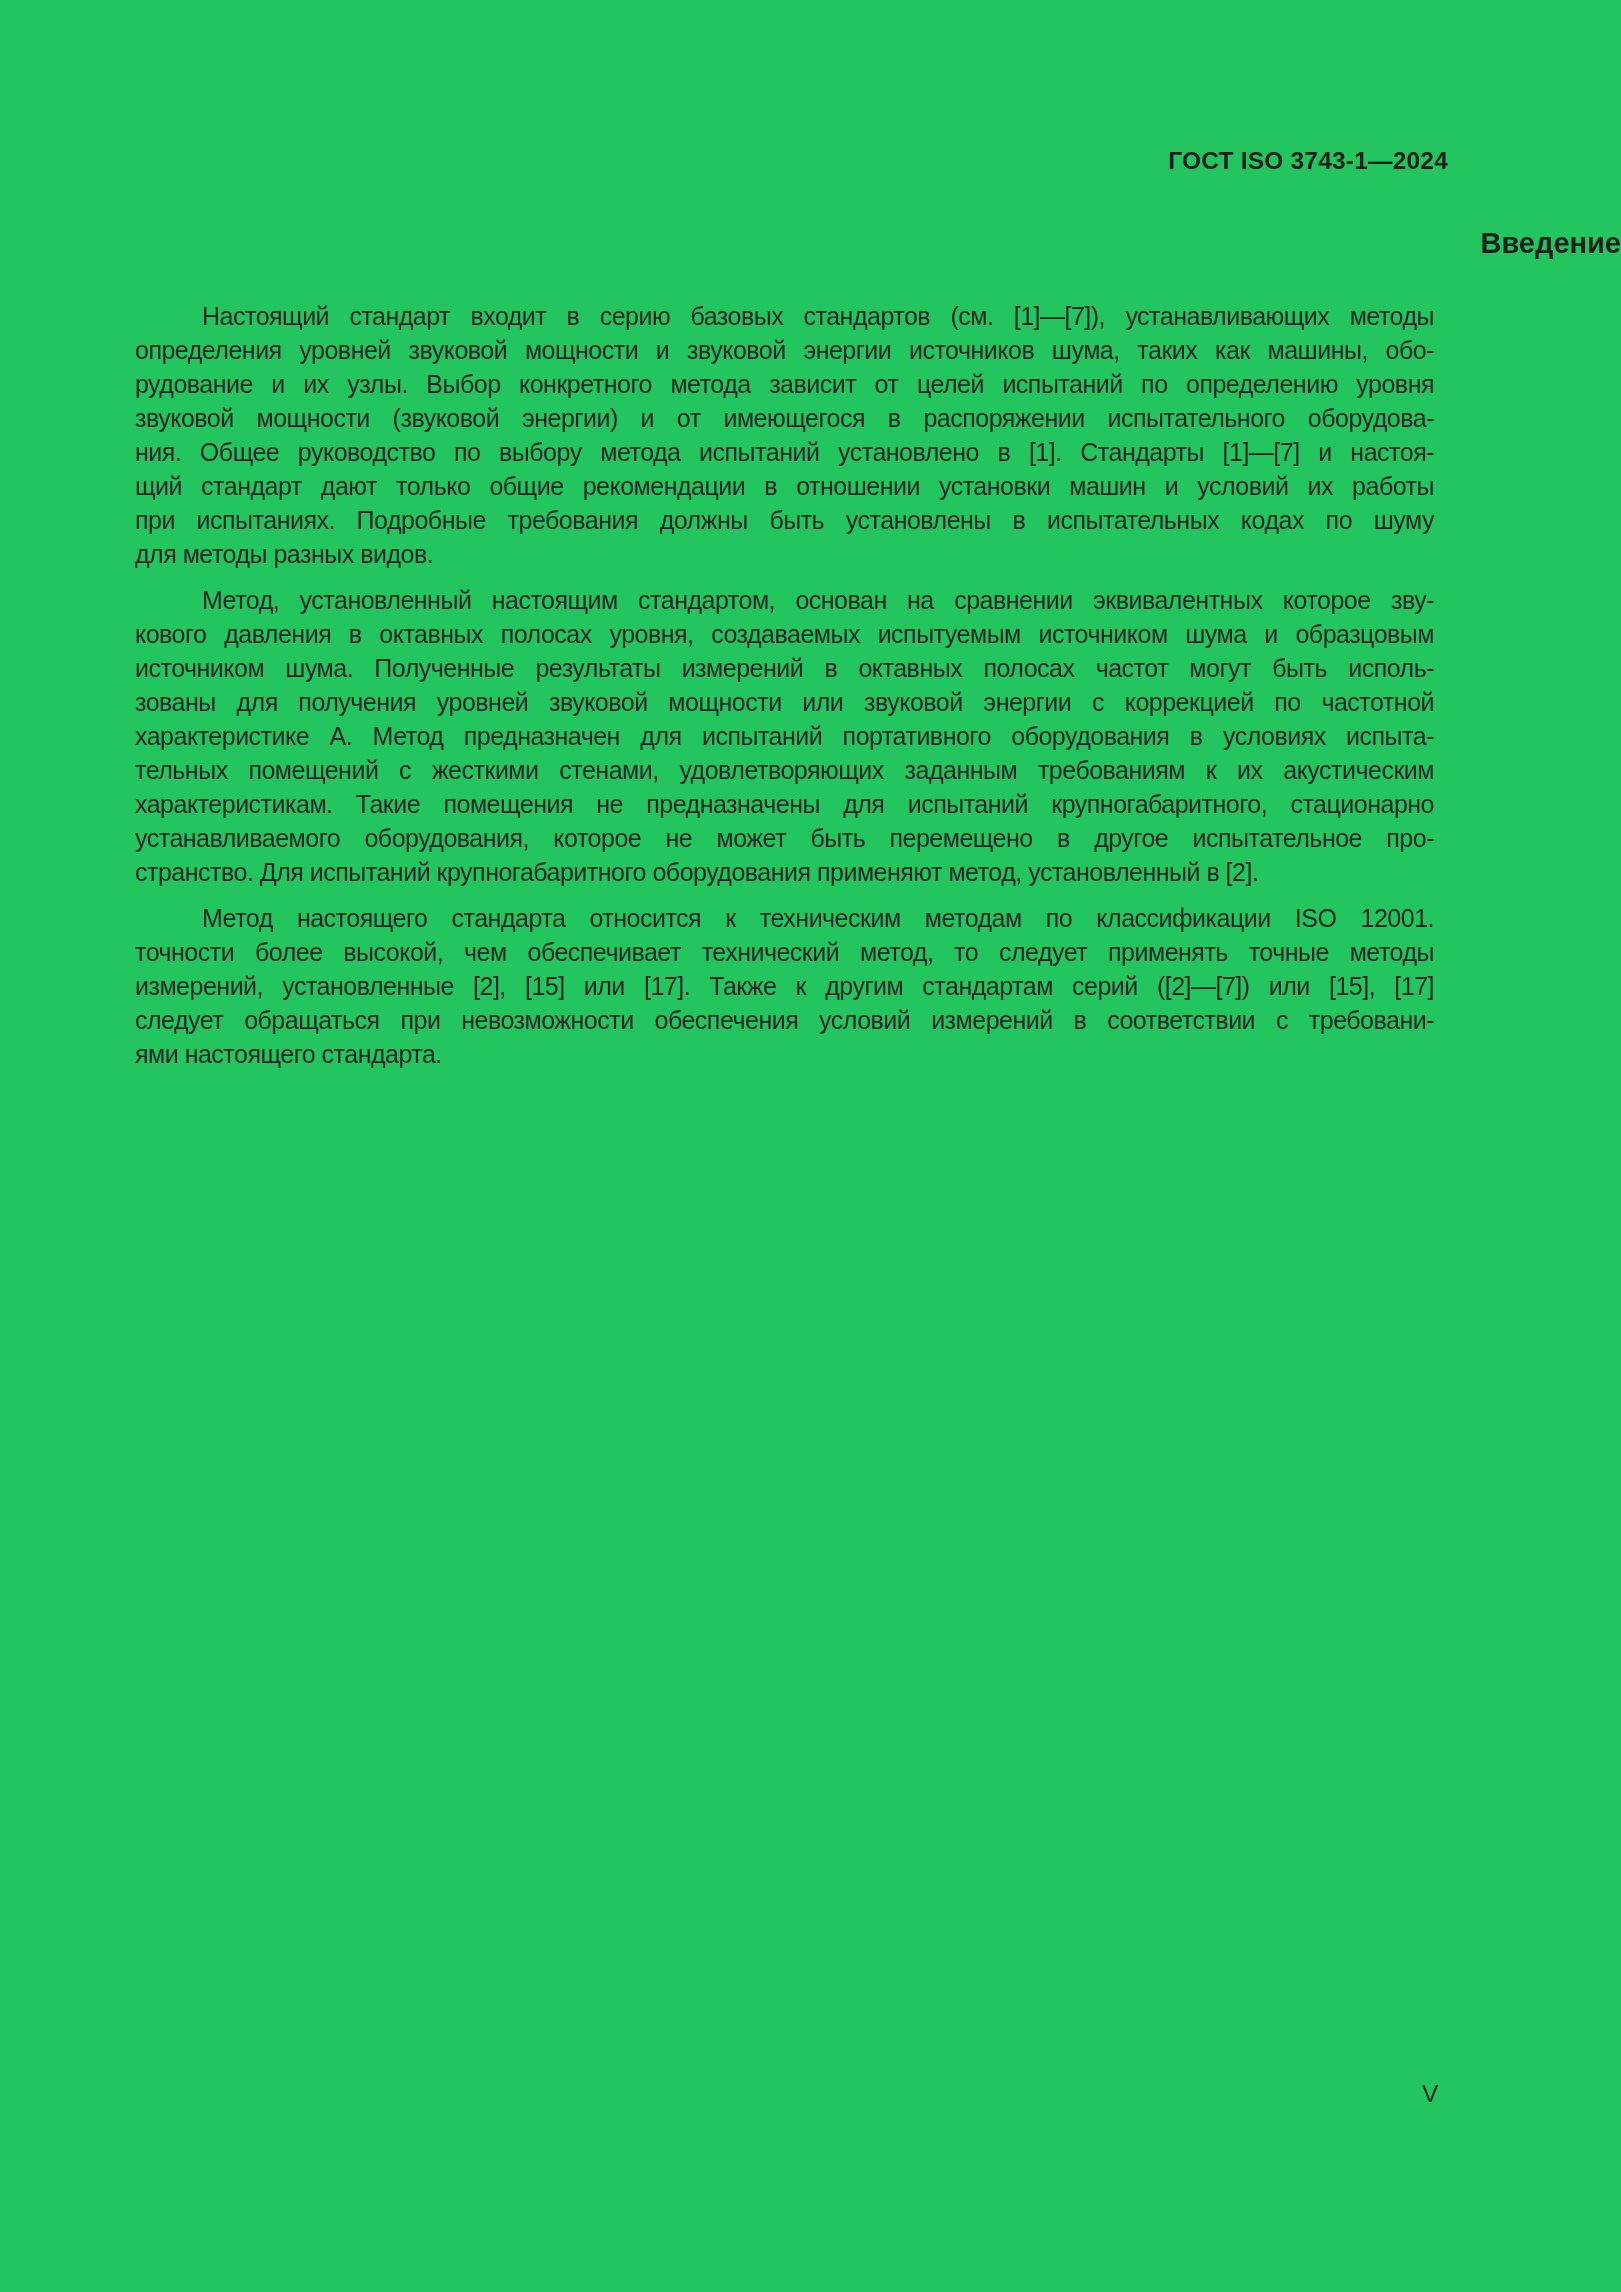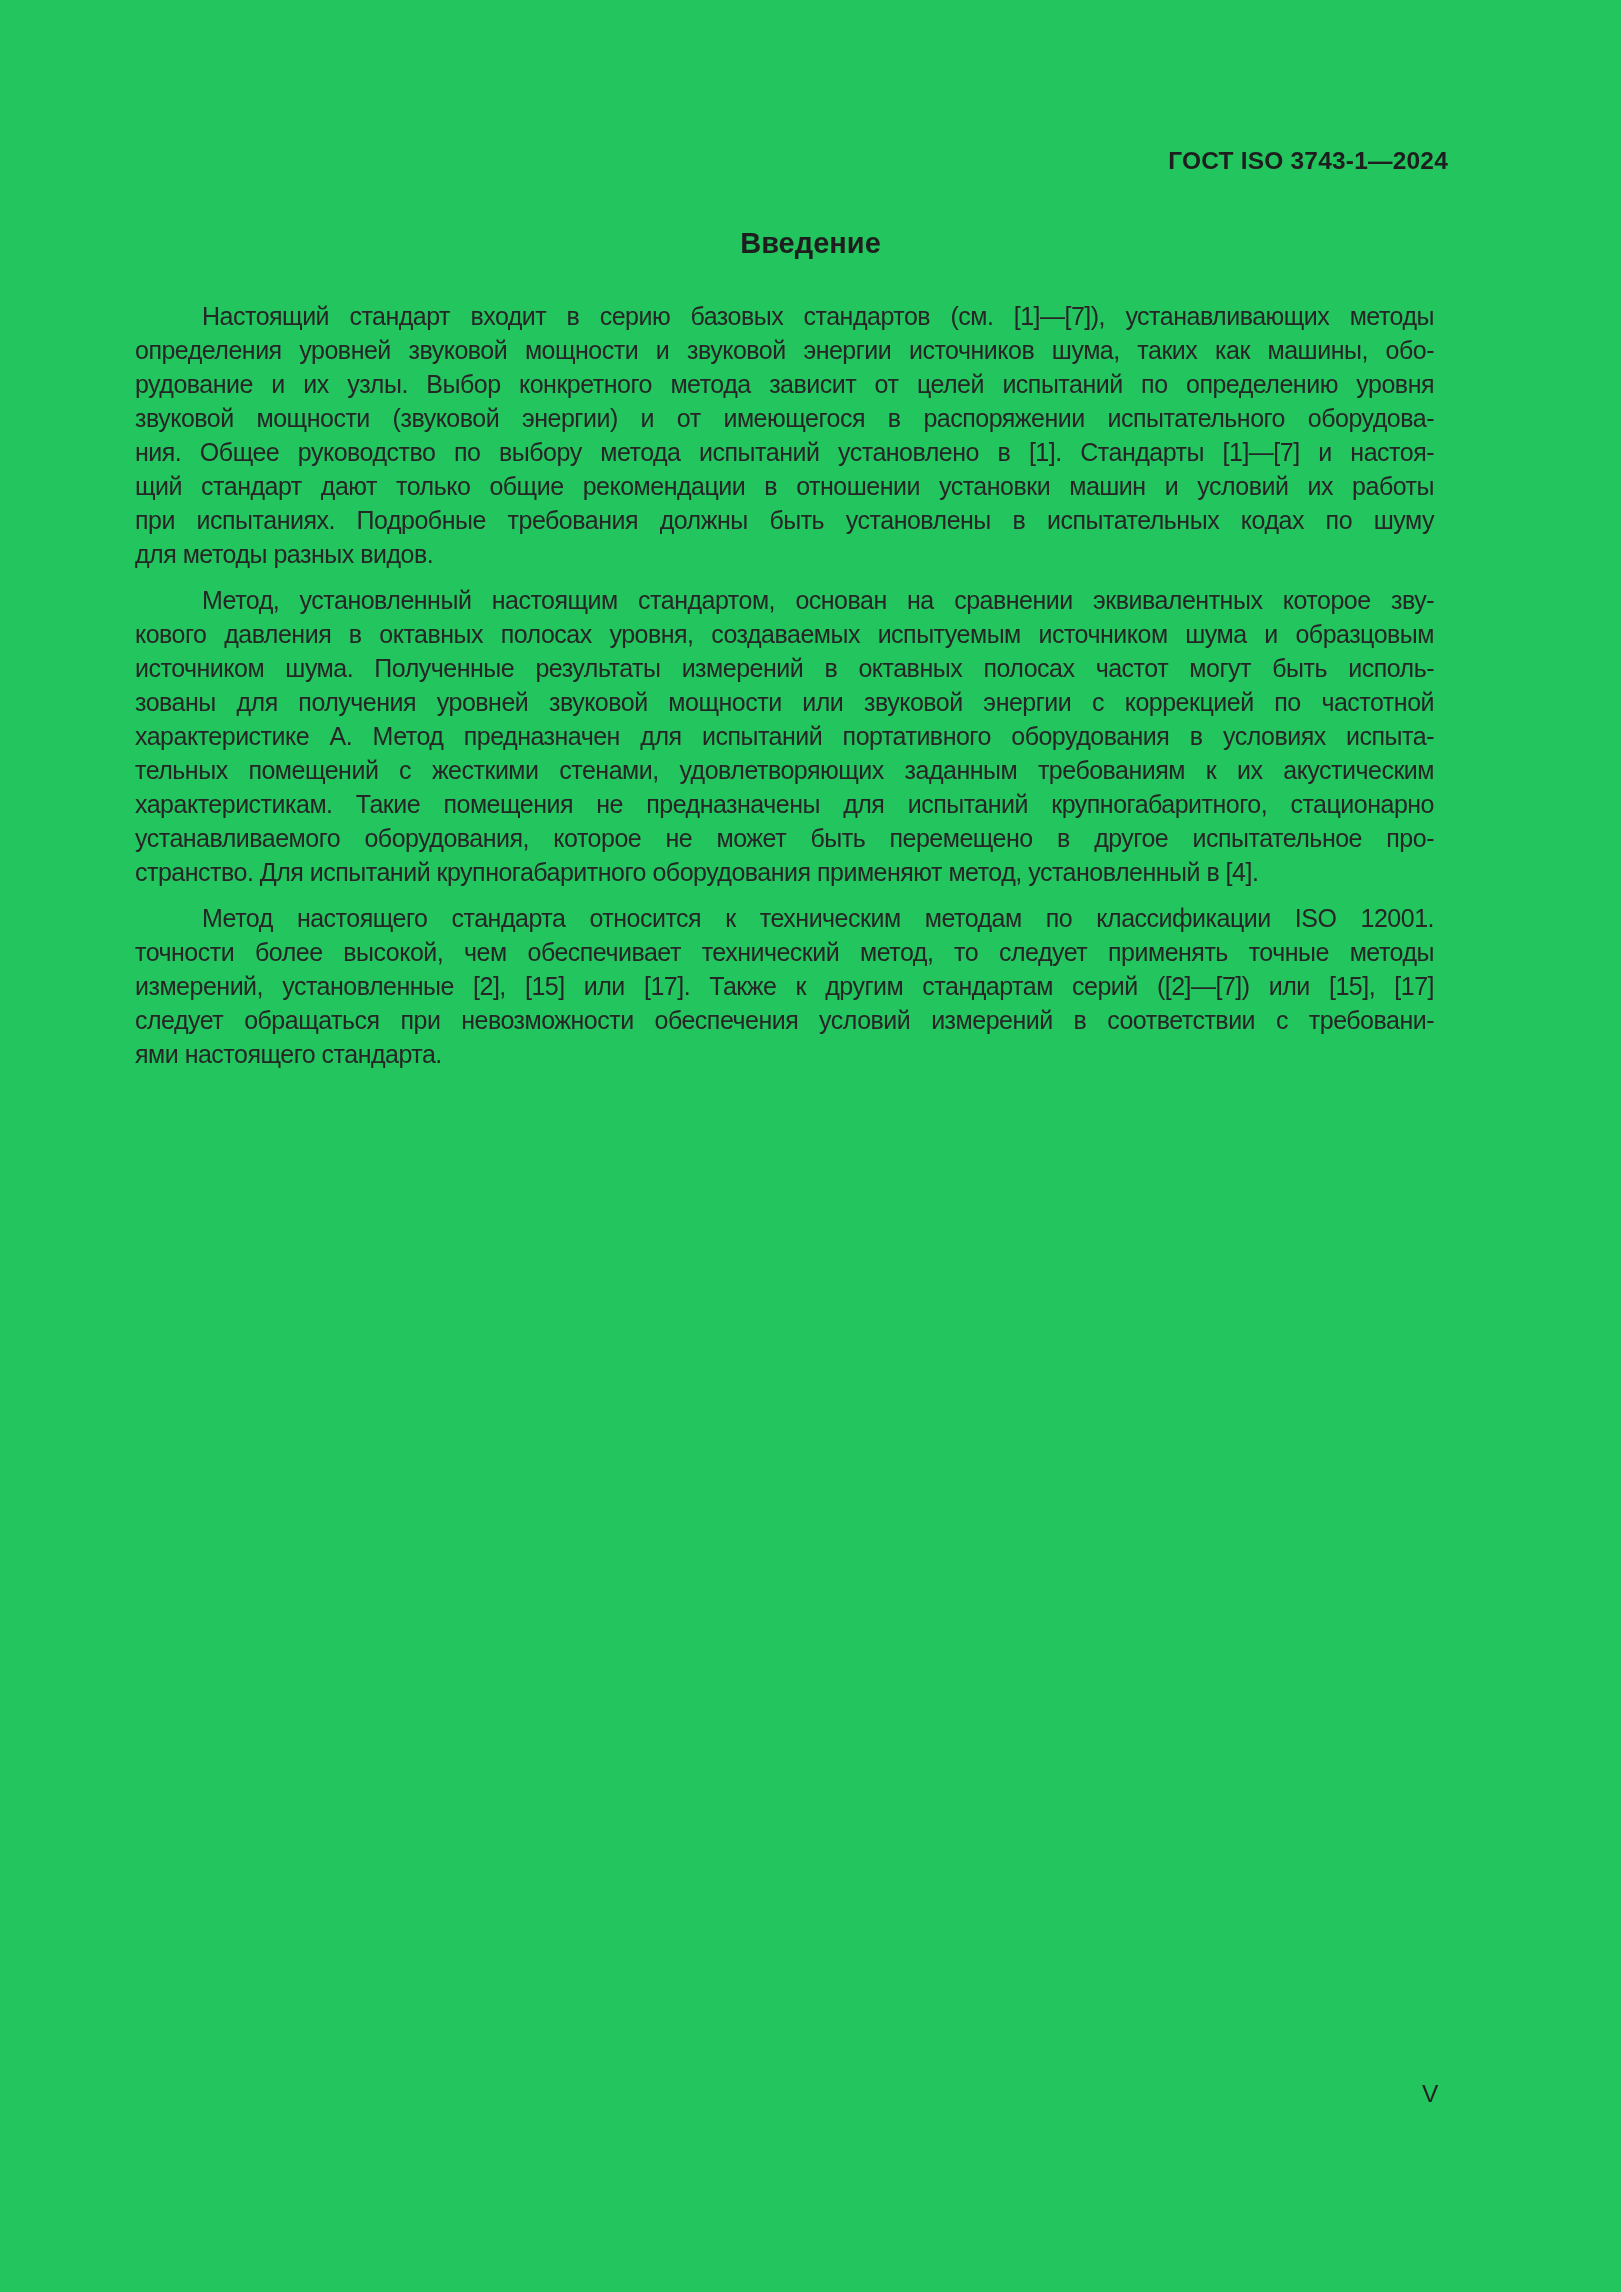--- a/index.html
+++ b/index.html
@@ -28,21 +28,21 @@
       font-size: 24.5px;
       font-weight: bold;
       letter-spacing: 0.2px;
       color: #1e1e1e;
     }
     .title {
       position: absolute;
       left: 0;
       width: 1621px;
       top: 227px;
-      text-align: center;
+      text-align: right;
       font-size: 29px;
       font-weight: bold;
       color: #1e1e1e;
     }
     .body-text {
       position: absolute;
       left: 123px;
       top: 287px;
       width: 1323px;
     }
@@ -98,21 +98,21 @@
 
     <div class="paragraph">
       <span class="line indent">Метод, установленный настоящим стандартом, основан на сравнении эквивалентных которое зву-</span>
       <span class="line">кового давления в октавных полосах уровня, создаваемых испытуемым источником шума и образцовым</span>
       <span class="line">источником шума. Полученные результаты измерений в октавных полосах частот могут быть исполь-</span>
       <span class="line">зованы для получения уровней звуковой мощности или звуковой энергии с коррекцией по частотной</span>
       <span class="line">характеристике A. Метод предназначен для испытаний портативного оборудования в условиях испыта-</span>
       <span class="line">тельных помещений с жесткими стенами, удовлетворяющих заданным требованиям к их акустическим</span>
       <span class="line">характеристикам. Такие помещения не предназначены для испытаний крупногабаритного, стационарно</span>
       <span class="line">устанавливаемого оборудования, которое не может быть перемещено в другое испытательное про-</span>
-      <span class="line last">странство. Для испытаний крупногабаритного оборудования применяют метод, установленный в [4].</span>
+      <span class="line last">странство. Для испытаний крупногабаритного оборудования применяют метод, установленный в [2].</span>
     </div>
 
     <div class="paragraph">
       <span class="line indent">Метод настоящего стандарта относится к техническим методам по классификации ISO 12001.</span>
       <span class="line">точности более высокой, чем обеспечивает технический метод, то следует применять точные методы</span>
       <span class="line">измерений, установленные [2], [15] или [17]. Также к другим стандартам серий ([2]—[7]) или [15], [17]</span>
       <span class="line">следует обращаться при невозможности обеспечения условий измерений в соответствии с требовани-</span>
       <span class="line last">ями настоящего стандарта.</span>
     </div>
 

